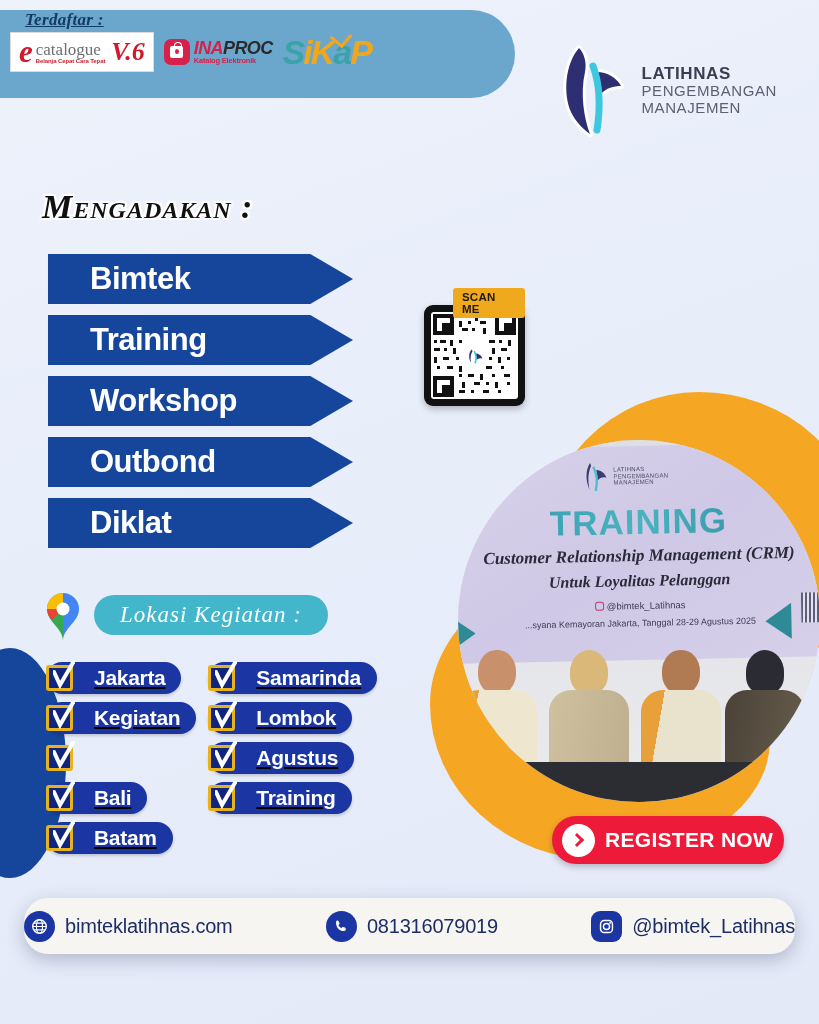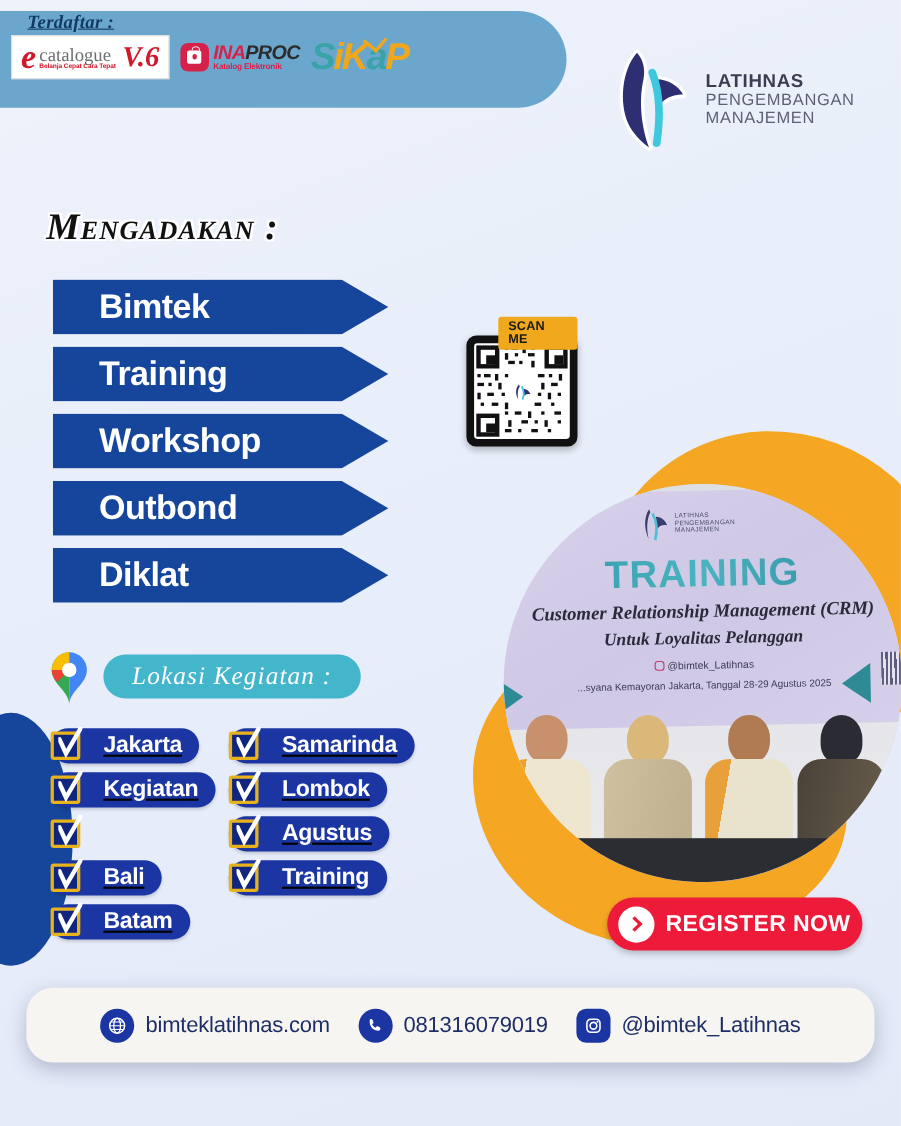--- a/index.html
+++ b/index.html
@@ -247,22 +247,22 @@
   }
   .reg-arrow {
     width:10px; height:10px; border-top:3.5px solid #ed1b39; border-right:3.5px solid #ed1b39;
     transform: rotate(45deg); margin-left:-3px;
   }
   .reg-label { color:#fff; font-size:21px; font-weight:bold; letter-spacing:.3px; }
 
   
   .footer {
     position:absolute; left:24px; top:898px;
-    width:771px; height:68px; background:#f7f5f2; border-radius:24px;
-    display:flex; align-items:center; justify-content:center; gap:26px;
+    width:771px; height:56px; background:#f7f5f2; border-radius:24px;
+    display:flex; align-items:center; justify-content:space-between; gap:26px;
     box-shadow:0 6px 18px rgba(60,70,110,.30);
   }
   .foot-item { display:flex; align-items:center; gap:10px; }
   .foot-icon {
     width:31px; height:31px; border-radius:50%; background:#1b36a3;
     display:flex; align-items:center; justify-content:center; color:#fff;
   }
   .foot-icon.square { border-radius:9px; }
   .foot-text { font-size:20px; color:#1d2e66; letter-spacing:-.2px; }
 </style>

